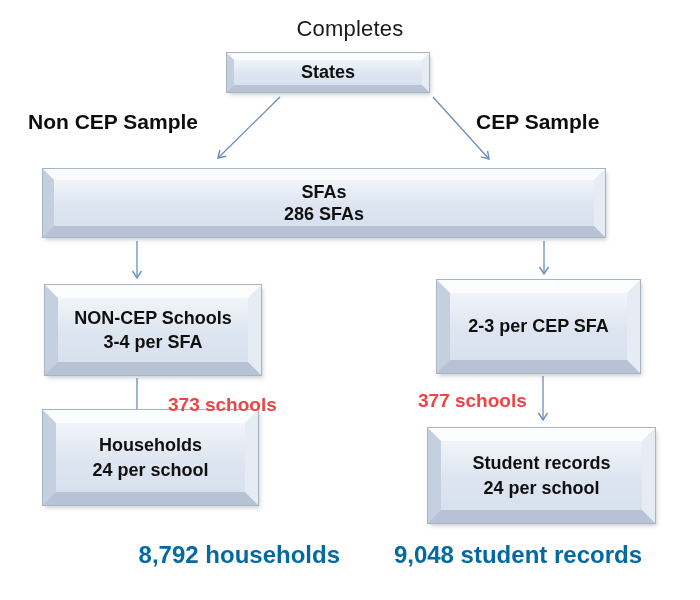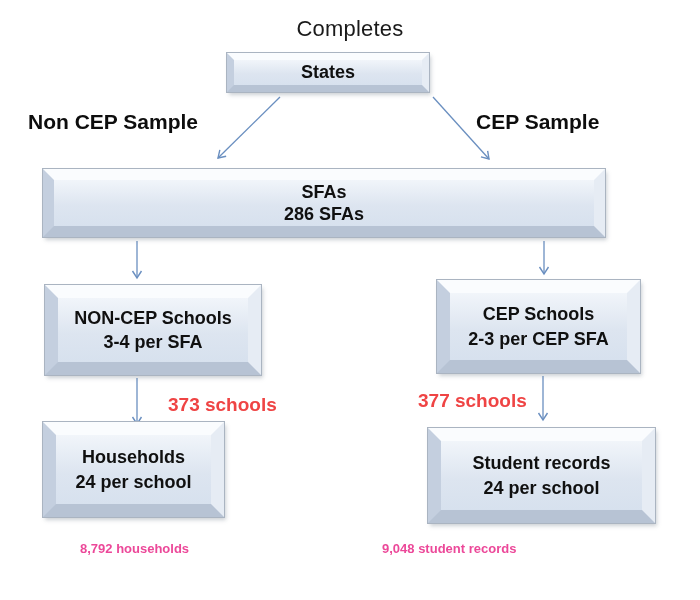--- a/index.html
+++ b/index.html
@@ -38,34 +38,34 @@
     box-shadow:0 0 0 1px #aab4c1, 2px 3px 4px rgba(110,120,135,0.35);
     display:flex;flex-direction:column;align-items:center;justify-content:center;
     text-align:center;
     font-weight:700;font-size:18px;line-height:1.35;color:#101010;
     white-space:nowrap;
   }
   .box-states{left:227px;top:53px;width:202px;height:39px;border-width:7px;line-height:1.1;}
   .box-sfas{left:43px;top:169px;width:562px;height:68px;border-width:11px;line-height:1.25;text-align:right;}
   .box-noncep{left:45px;top:285px;width:216px;height:90px;border-width:13px;}
   .box-cep{left:437px;top:280px;width:203px;height:93px;border-width:13px;}
-  .box-households{left:43px;top:422px;width:181px;height:95px;border-width:13px;}
+  .box-households{left:43px;top:410px;width:215px;height:95px;border-width:13px;}
   .box-students{left:428px;top:428px;width:227px;height:95px;border-width:13px;}
 
   .flow-label{
     position:absolute;
     font-size:19px;font-weight:700;color:#ef4444;white-space:nowrap;
   }
   .flow-label.left{left:168px;top:394px;}
   .flow-label.right{left:418px;top:390px;}
 
   .total-label{
     position:absolute;top:541px;width:260px;
-    text-align:left;
-    font-size:13px;font-weight:700;color:#ec4899;white-space:nowrap;
+    text-align:right;
+    font-size:24px;font-weight:700;color:#0369a1;white-space:nowrap;
   }
   .total-label.left{left:80px;}
   .total-label.right{left:382px;}
 </style>
 </head>
 <body>
 
 <div class="stage">
 
   <svg class="arrows" viewBox="0 0 700 600" xmlns="http://www.w3.org/2000/svg">
@@ -95,21 +95,20 @@
     <span>SFAs</span>
     <span>286 SFAs</span>
   </div>
 
   <div class="box box-noncep">
     <span>NON-CEP Schools</span>
     <span>3-4 per SFA</span>
   </div>
 
   <div class="box box-cep">
-    <span>CEP Schools</span>
     <span>2-3 per CEP SFA</span>
   </div>
 
   <div class="box box-households">
     <span>Households</span>
     <span>24 per school</span>
   </div>
 
   <div class="box box-students">
     <span>Student records</span>

